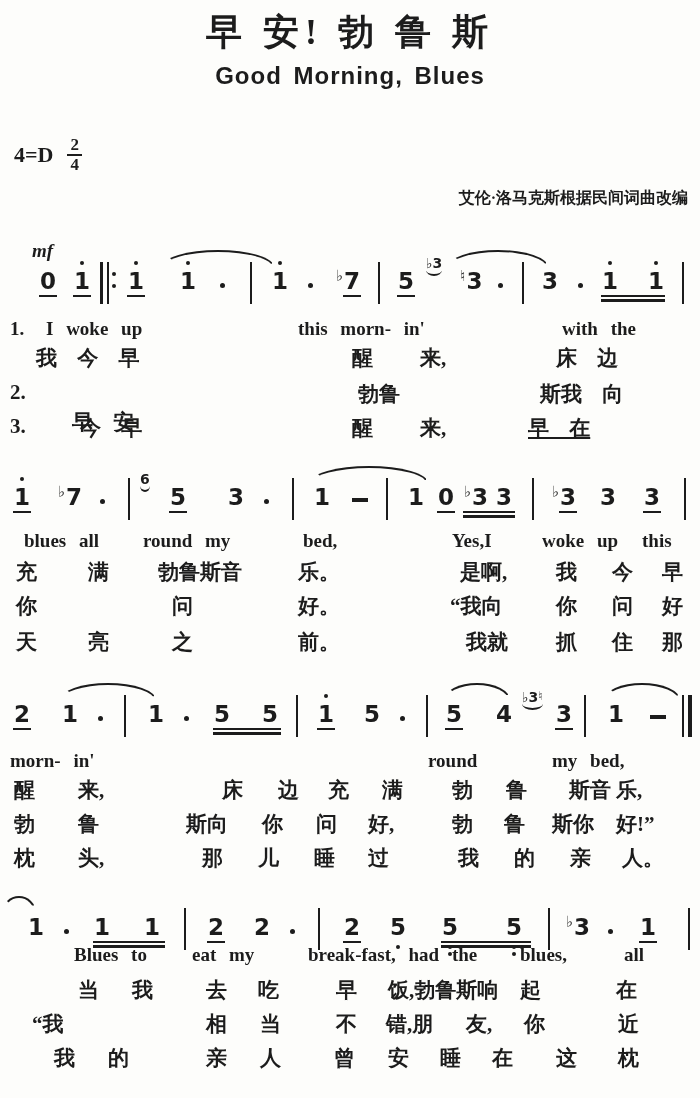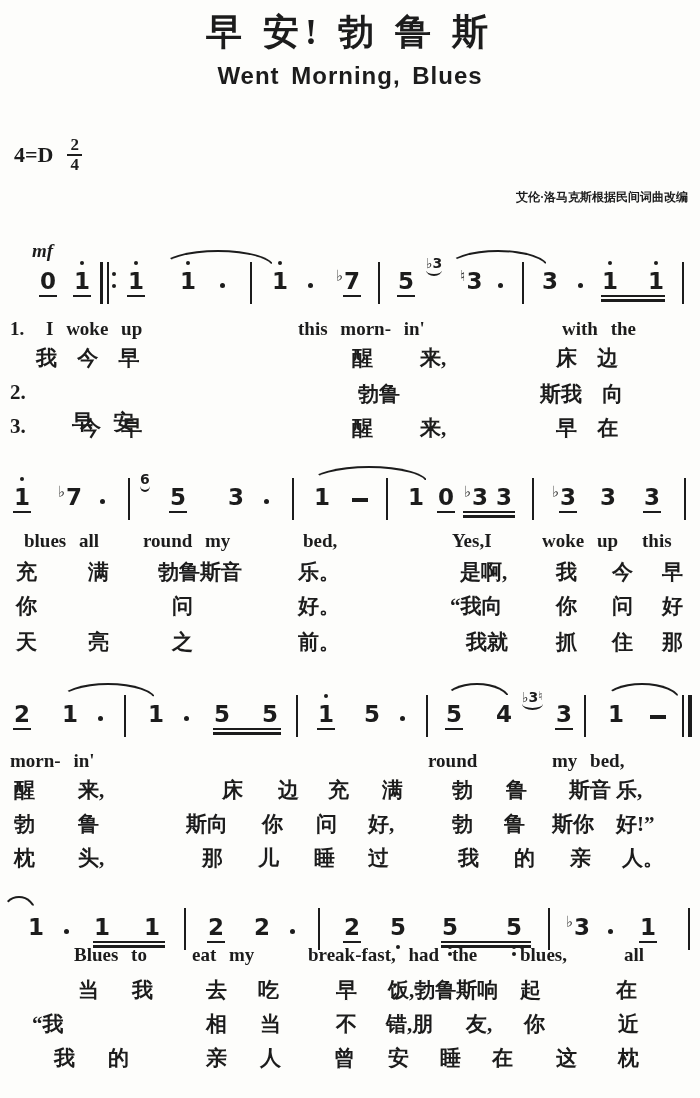--- a/index.html
+++ b/index.html
@@ -12,21 +12,21 @@
   .hdr{position:absolute;left:0;top:0;width:700px}
   h1{position:absolute;top:8px;left:0;width:700px;text-align:center;
      font:bold 36px var(--serif);letter-spacing:6px;white-space:pre}
   h2{position:absolute;top:62px;left:0;width:700px;text-align:center;
      font:bold 24px var(--sans);letter-spacing:1px;word-spacing:4px}
   .keysig{position:absolute;left:14px;top:136px;font:bold 22px var(--serif);white-space:pre;display:flex;align-items:center}
   .meter{display:inline-flex;flex-direction:column;align-items:center;margin-left:14px;
          font:bold 17px var(--serif);line-height:18px}
   .meter b:first-child{border-bottom:2px solid var(--ink);padding:0 3px}
   .credits{position:absolute;right:12px;top:120px;text-align:right;
-           font-weight:bold;font-size:12px;line-height:31px;white-space:pre;font-family:var(--serif)}
+           font-weight:bold;font-size:16px;line-height:31px;white-space:pre;font-family:var(--serif)}
   
   #score{position:absolute;left:0;top:0;width:700px;height:1098px}
   .system{position:absolute;left:0;width:700px;height:72px}
   .note,.grp{position:absolute;top:16px;font:bold 23px var(--music);line-height:26px}
   .core{position:relative;display:inline-block;text-align:center}
   .acc{position:relative;top:-8px;font:bold 15px var(--music);font-style:normal;margin-right:1px}
   .updot{position:absolute;left:50%;top:-7px;width:4px;height:4px;margin-left:-2px;
          border-radius:50%;background:var(--ink)}
   .uls{position:absolute;left:-1px;right:-1px;top:27px}
   .uls i{display:block;height:2.4px;background:var(--ink);margin-bottom:2px}
@@ -54,21 +54,21 @@
   .lyric-row{position:absolute;left:0;width:700px;height:30px}
   .seg{position:absolute;white-space:pre;top:0}
   .en .seg{font:bold 19px var(--serif);word-spacing:8px}
   .zh .seg{font:bold 21px var(--serif);word-spacing:15px}
 </style>
 </head>
 <body>
 
 <div class="hdr">
   <h1>早 安! 勃 鲁 斯</h1>
-  <h2>Went Morning, Blues</h2>
+  <h2>Good Morning, Blues</h2>
   <div class="keysig">
     <span>4=D</span>
     <span class="meter">
       <b>2</b>
       <b>4</b>
     </span>
   </div>
   <div class="credits">
     <div>艾伦·洛马克斯根据民间词曲改编</div>
   </div>
@@ -138,21 +138,21 @@
       <span class="seg" style="left: 10px;">2.</span>
       <span class="seg" style="left: 72px; margin-top: 28px;">早 安</span>
       <span class="seg" style="left: 358px;">勃鲁</span>
       <span class="seg" style="left: 540px;">斯我 向</span>
     </div>
     <div class="lyric-row zh" style="top: 414px;">
       <span class="seg" style="left: 10px;">3.</span>
       <span class="seg" style="left: 80px;">今 早</span>
       <span class="seg" style="left: 352px;">醒</span>
       <span class="seg" style="left: 420px;">来,</span>
-      <span class="seg" style="left: 556px;">早 在</span>
+      <span class="seg" style="left: 528px; text-decoration: underline;">早 在</span>
     </div>
     <div class="system" style="top: 468px;">
       <span class="note" style="left: 14px;"><span class="core"><span class="updot"></span><b>1</b><span class="uls">
             <i></i>
           </span></span></span>
       <span class="note" style="left: 58px;"><i class="acc">♭</i><span class="core"><b>7</b></span></span>
       <span class="adot" style="left: 100px;"></span>
       <span class="bar" style="left: 128px;"></span>
       <span class="grace" style="left: 140px;"><b>6</b><span class="tie"></span></span>
       <span class="note" style="left: 170px;"><span class="core"><b>5</b><span class="uls">

